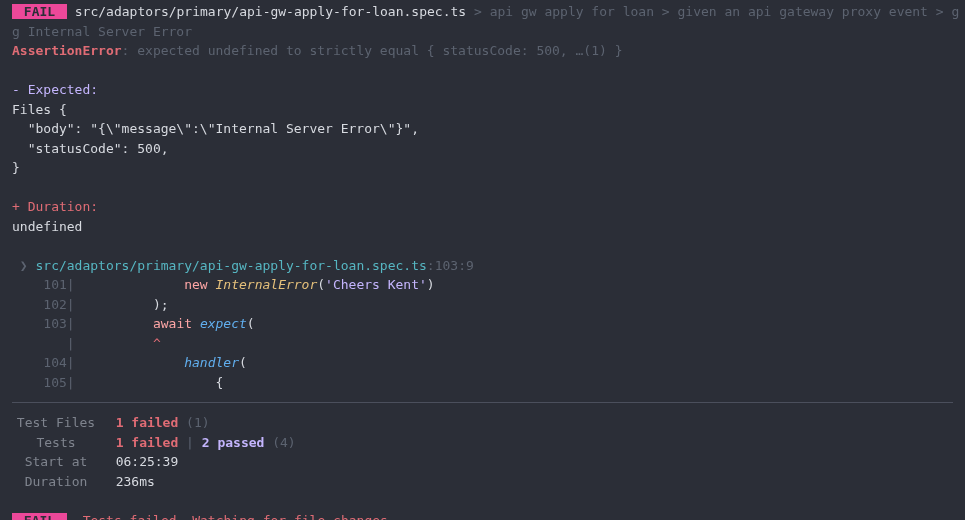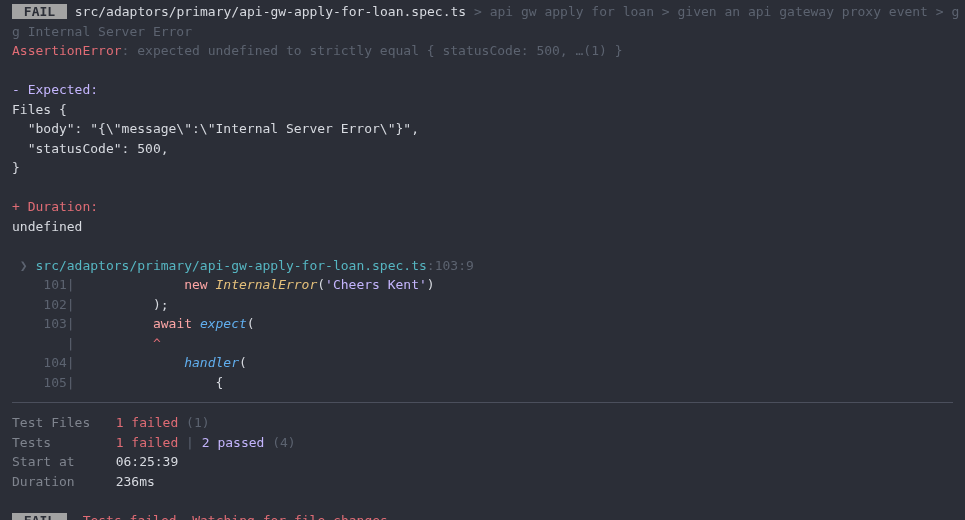--- a/index.html
+++ b/index.html
@@ -8,37 +8,37 @@
     color: #abb2bf;
     font-family: "Menlo", "Consolas", "DejaVu Sans Mono", monospace;
     font-size: 13px;
     line-height: 1.5;
     width: 965px;
     height: 520px;
     overflow: hidden;
     padding: 2px 0 0 0;
   }
   .line { white-space: pre; padding: 0 12px; }
-  .bg-red { background: #a3a3a3; color: #2b2e37; padding: 0 4px; font-weight: bold; }
+  .bg-red { background: #ec4899; color: #2b2e37; padding: 0 4px; font-weight: bold; }
   .fg-white { color: #d7dae0; }
   .fg-dim { color: #5c6370; }
   .fg-red { color: #e06c75; }
   .fg-green { color: #c4b5fd; }
   .fg-blue { color: #61afef; font-style: italic; }
   .fg-yellow { color: #e5c07b; font-style: italic; }
   .fg-magenta { color: #fca5a5; }
   .fg-teal { color: #56b6c2; }
-  .bold { font-weight: normal; }
+  .bold { font-weight: bold; }
   .hr {
     border: none;
     border-top: 1px solid #4b4f5c;
     margin: 10px 12px 10px 12px;
   }
   .summary-row { white-space: pre; padding: 0 12px; }
-  .summary-label { color: #7f848e; display: inline-block; width: 88px; text-align: left; }
+  .summary-label { color: #7f848e; display: inline-block; width: 88px; text-align: center; }
   .summary-val { color: #d7dae0; }
   .footer-gap { height: 20px; }
 </style>
 </head>
 <body>
 
 <div class="line"><span class="bg-red"> FAIL </span><span> </span><span class="fg-white">src/adaptors/primary/api-gw-apply-for-loan.spec.ts</span><span class="fg-dim"> &gt; </span><span class="fg-dim">api gw apply for loan</span><span class="fg-dim"> &gt; </span><span class="fg-dim">given an api gateway proxy event</span><span class="fg-dim"> &gt; </span><span class="fg-dim">g</span></div>
 <div class="line fg-dim">g Internal Server Error</div>
 <div class="line"><span class="fg-red bold">AssertionError</span><span class="fg-dim">: expected undefined to strictly equal { statusCode: 500, …(1) }</span></div>
 <div class="line"> </div>

